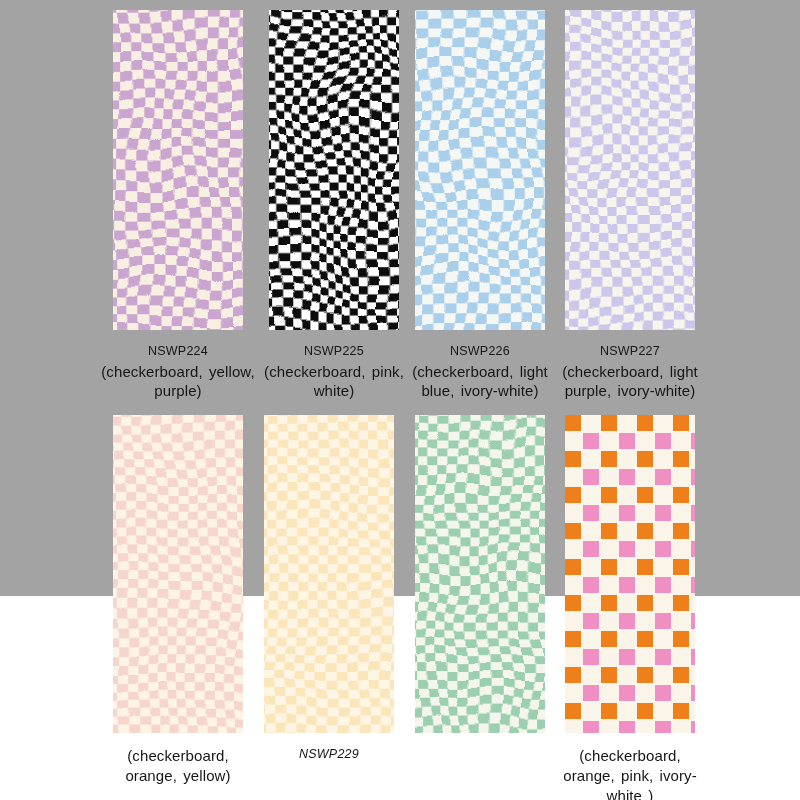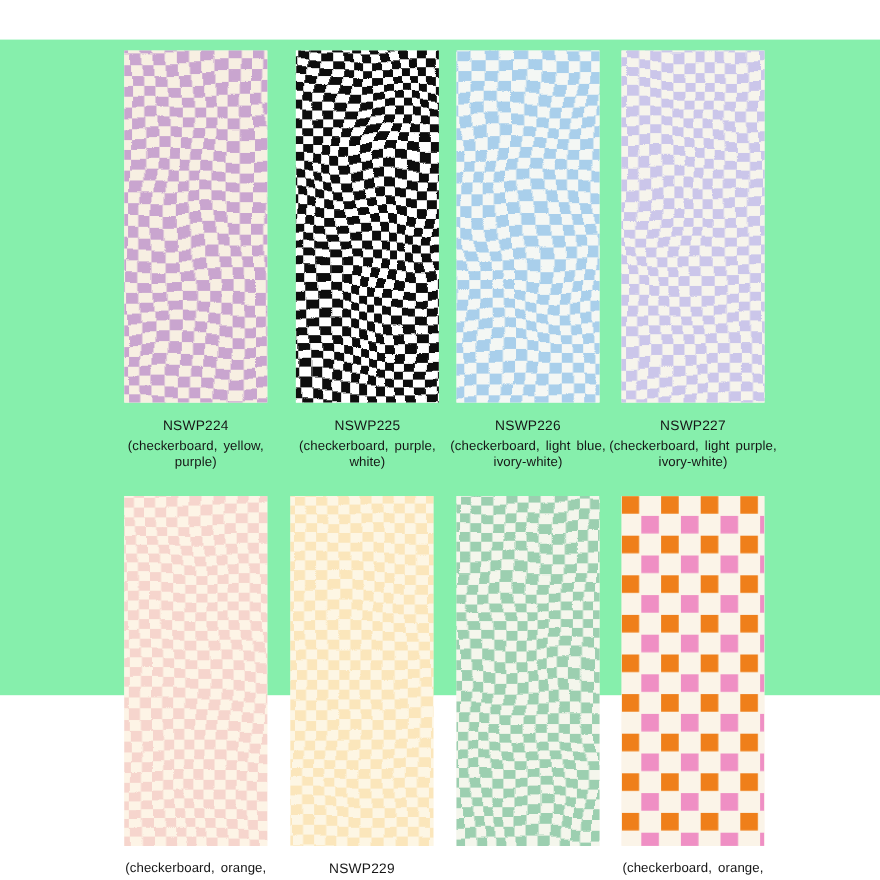--- a/index.html
+++ b/index.html
@@ -13,22 +13,21 @@
     height: 800px;
     font-family: "Liberation Sans", sans-serif;
     color: #1a1a1a;
     overflow: hidden;
   }
 
   #sheet {
     position: relative;
     width: 800px;
     height: 596px;
-    background: #86efac;
-    margin-top: 36px;
+    background: #a3a3a3;
   }
 
   .swatch-grid {
     position: absolute;
     left: 0;
     top: 0;
     width: 800px;
     height: 800px;
   }
 
@@ -64,21 +63,21 @@
   .code {
     display: block;
     font-size: 12.5px;
     letter-spacing: 0.2px;
     color: #161616;
     margin-bottom: 2px;
   }
 
   .desc {
     display: block;
-    font-size: 12px;
+    font-size: 15px;
     letter-spacing: 0.1px;
     color: #161616;
     padding: 0 4px;
     word-spacing: 2px;
   }
 
   
   .row2 .swatch-img { height: 318px; }
 </style>
 </head>
@@ -122,21 +121,21 @@
               <rect width="18" height="18" fill="#ffffff"></rect>
               <rect width="9" height="9" fill="#111111"></rect>
               <rect x="9" y="9" width="9" height="9" fill="#111111"></rect>
             </pattern>
           </defs>
           <rect x="-30" y="-30" width="220" height="460" fill="url(#chk225)" filter="url(#warp225)"></rect>
         </svg>
       </div>
       <div class="caption">
         <span class="code">NSWP225</span>
-        <span class="desc">(checkerboard,  purple,  white)</span>
+        <span class="desc">(checkerboard,  pink,  white)</span>
       </div>
     </div>
 
     <div class="swatch-cell" style="left:398px; top:10px; width:164px;">
       <div class="swatch-img" style="width:130px; margin:0 auto; background:#f4f7f4;">
         <svg class="weave" viewBox="0 0 160 400" preserveAspectRatio="none">
           <defs>
             <filter id="warp226" x="-20%" y="-20%" width="140%" height="140%">
               <feTurbulence type="fractalNoise" baseFrequency="0.011 0.010" numOctaves="2" seed="11" result="n"></feTurbulence>
               <feDisplacementMap in="SourceGraphic" in2="n" scale="23" xChannelSelector="R" yChannelSelector="G"></feDisplacementMap>
@@ -194,21 +193,21 @@
             </pattern>
           </defs>
           <rect x="-30" y="-30" width="220" height="460" fill="url(#chk228)" filter="url(#warp228)"></rect>
         </svg>
       </div>
       <div class="caption">
         <span class="desc">(checkerboard,  orange,  yellow)</span>
       </div>
     </div>
 
-    <div class="swatch-cell row2" style="left:247px; top:415px; width:164px;">
+    <div class="swatch-cell row2" style="left:247px; top:415px; width:164px;font-style:italic;">
       <div class="swatch-img" style="width:130px; margin:0 auto; background:#fdf6e4;">
         <svg class="weave" viewBox="0 0 160 400" preserveAspectRatio="none">
           <defs>
             <filter id="warp229" x="-20%" y="-20%" width="140%" height="140%">
               <feTurbulence type="fractalNoise" baseFrequency="0.010 0.008" numOctaves="2" seed="13" result="n"></feTurbulence>
               <feDisplacementMap in="SourceGraphic" in2="n" scale="17" xChannelSelector="R" yChannelSelector="G"></feDisplacementMap>
             </filter>
             <pattern id="chk229" width="20" height="20" patternUnits="userSpaceOnUse">
               <rect width="20" height="20" fill="#fdf6e4"></rect>
               <rect width="10" height="10" fill="#fbe6bb"></rect>

